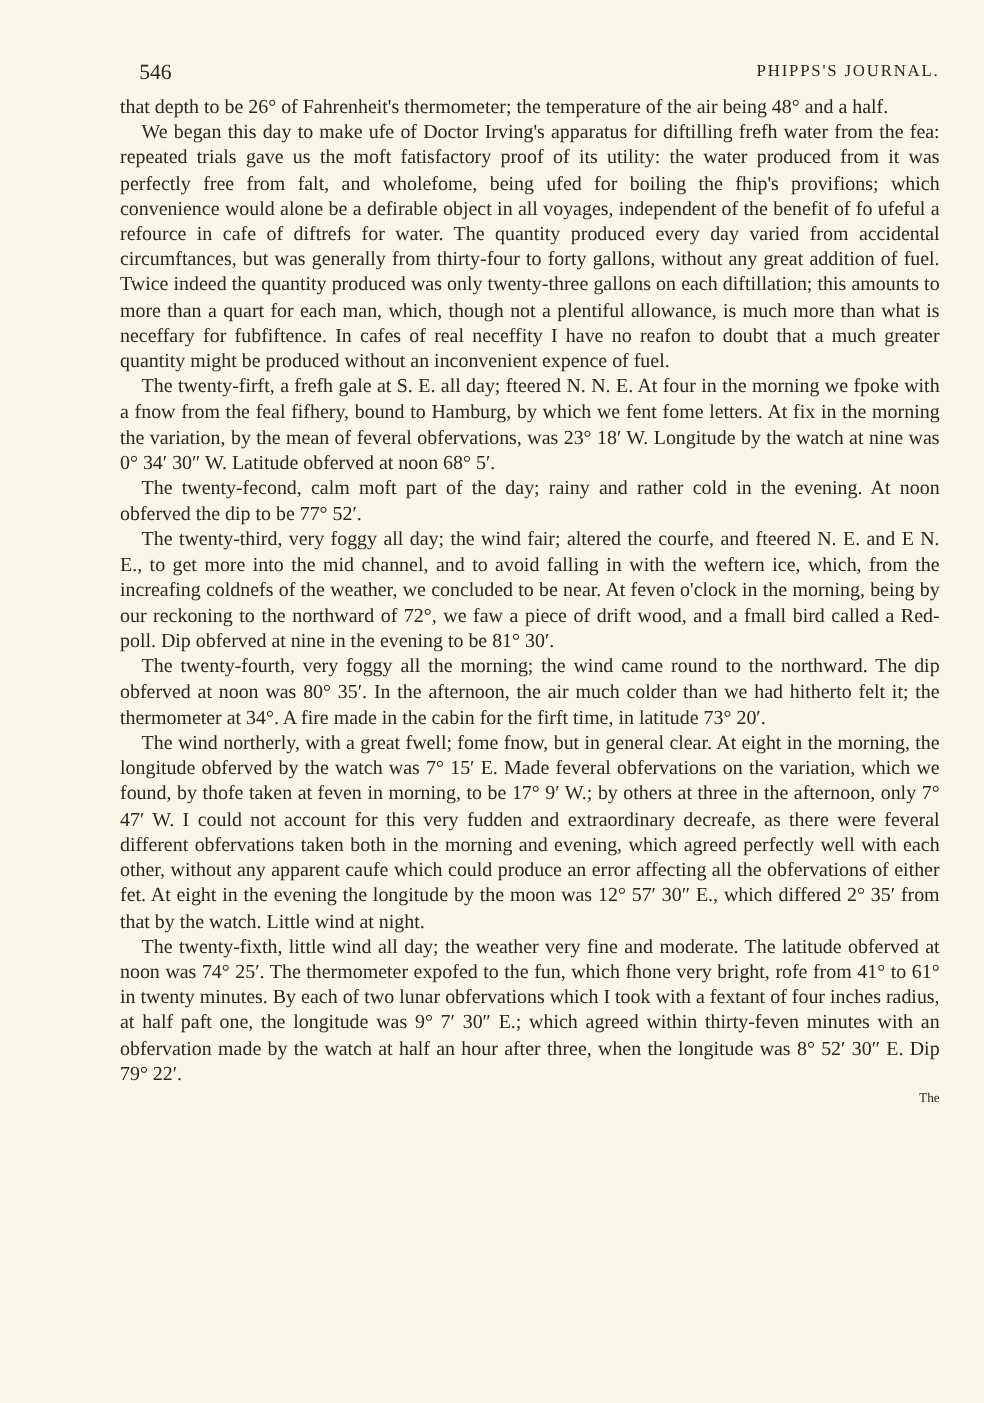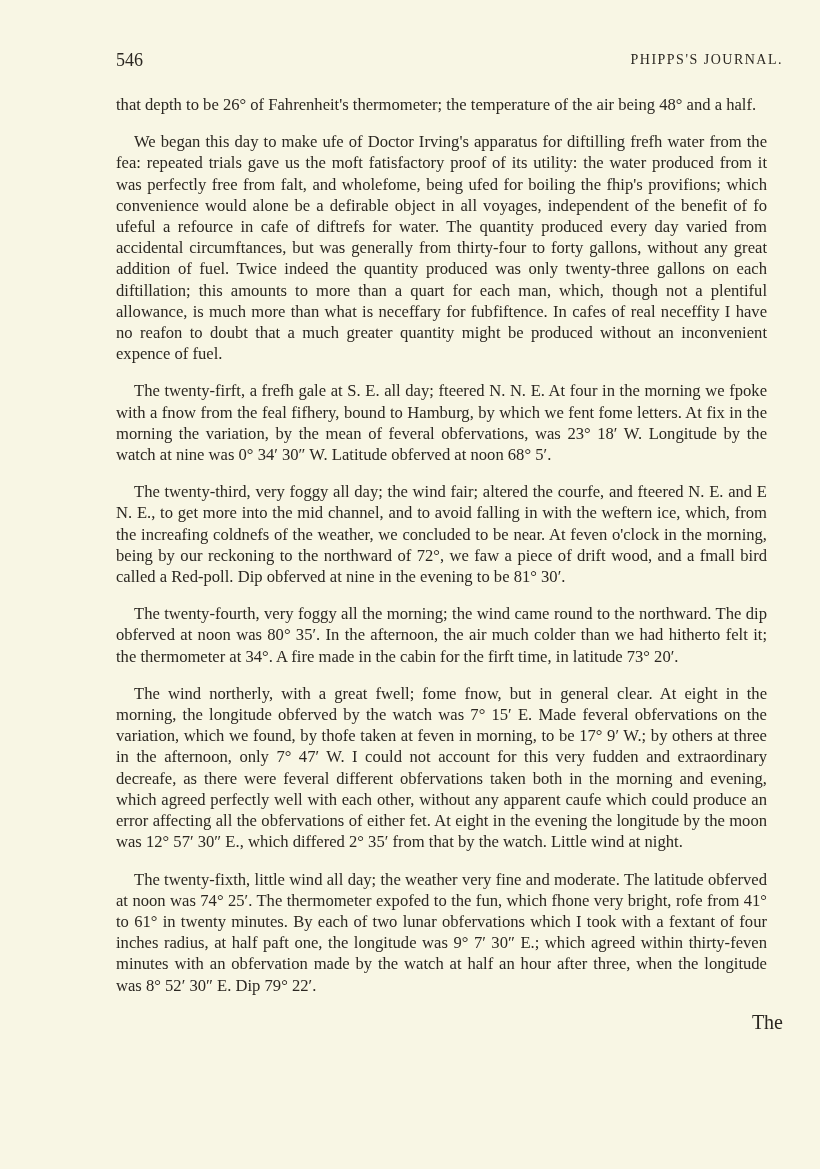--- a/index.html
+++ b/index.html
@@ -31,44 +31,45 @@
     font-variant: small-caps;
     letter-spacing: 1.5px;
     font-size: 14px;
   }
   .body-text {
     font-size: 16.6px;
     line-height: 21.2px;
     text-align: justify;
   }
   .body-text p {
-    margin: 16px;
+    margin: 0;
     text-indent: 18px;
   }
   .body-text p.noindent { text-indent: 0; }
   .catchword {
     text-align: right;
-    font-size: 20px;
+    font-size: 11px;
     line-height: 21.2px;
     margin-top: 0;
   }
 </style>
 </head>
 <body>
 
 <div class="page">
   <div class="running-head">
     <span class="page-number">546</span>
     <span class="running-title">PHIPPS'S JOURNAL.</span>
   </div>
 
   <div class="body-text">
     <p class="noindent">that depth to be 26° of Fahrenheit's thermometer; the temperature of the air being 48° and a half.</p>
     <p>We began this day to make ufe of Doctor Irving's apparatus for diftilling frefh water from the fea: repeated trials gave us the moft fatisfactory proof of its utility: the water produced from it was perfectly free from falt, and wholefome, being ufed for boiling the fhip's provifions; which convenience would alone be a defirable object in all voyages, independent of the benefit of fo ufeful a refource in cafe of diftrefs for water. The quantity produced every day varied from accidental circumftances, but was generally from thirty-four to forty gallons, without any great addition of fuel. Twice indeed the quantity produced was only twenty-three gallons on each diftillation; this amounts to more than a quart for each man, which, though not a plentiful allowance, is much more than what is neceffary for fubfiftence. In cafes of real neceffity I have no reafon to doubt that a much greater quantity might be produced without an inconvenient expence of fuel.</p>
     <p>The twenty-firft, a frefh gale at S. E. all day; fteered N. N. E. At four in the morning we fpoke with a fnow from the feal fifhery, bound to Hamburg, by which we fent fome letters. At fix in the morning the variation, by the mean of feveral obfervations, was 23° 18′ W. Longitude by the watch at nine was 0° 34′ 30″ W. Latitude obferved at noon 68° 5′.</p>
+    <p>The twenty-fecond, calm moft part of the day; rainy and rather cold in the evening. At noon obferved the dip to be 77° 52′.</p>
     <p>The twenty-third, very foggy all day; the wind fair; altered the courfe, and fteered N. E. and E N. E., to get more into the mid channel, and to avoid falling in with the weftern ice, which, from the increafing coldnefs of the weather, we concluded to be near. At feven o'clock in the morning, being by our reckoning to the northward of 72°, we faw a piece of drift wood, and a fmall bird called a Red-poll. Dip obferved at nine in the evening to be 81° 30′.</p>
     <p>The twenty-fourth, very foggy all the morning; the wind came round to the northward. The dip obferved at noon was 80° 35′. In the afternoon, the air much colder than we had hitherto felt it; the thermometer at 34°. A fire made in the cabin for the firft time, in latitude 73° 20′.</p>
     <p>The wind northerly, with a great fwell; fome fnow, but in general clear. At eight in the morning, the longitude obferved by the watch was 7° 15′ E. Made feveral obfervations on the variation, which we found, by thofe taken at feven in morning, to be 17° 9′ W.; by others at three in the afternoon, only 7° 47′ W. I could not account for this very fudden and extraordinary decreafe, as there were feveral different obfervations taken both in the morning and evening, which agreed perfectly well with each other, without any apparent caufe which could produce an error affecting all the obfervations of either fet. At eight in the evening the longitude by the moon was 12° 57′ 30″ E., which differed 2° 35′ from that by the watch. Little wind at night.</p>
     <p>The twenty-fixth, little wind all day; the weather very fine and moderate. The latitude obferved at noon was 74° 25′. The thermometer expofed to the fun, which fhone very bright, rofe from 41° to 61° in twenty minutes. By each of two lunar obfervations which I took with a fextant of four inches radius, at half paft one, the longitude was 9° 7′ 30″ E.; which agreed within thirty-feven minutes with an obfervation made by the watch at half an hour after three, when the longitude was 8° 52′ 30″ E. Dip 79° 22′.</p>
   </div>
 
   <div class="catchword">The</div>
 </div>
 
 </body></html>

